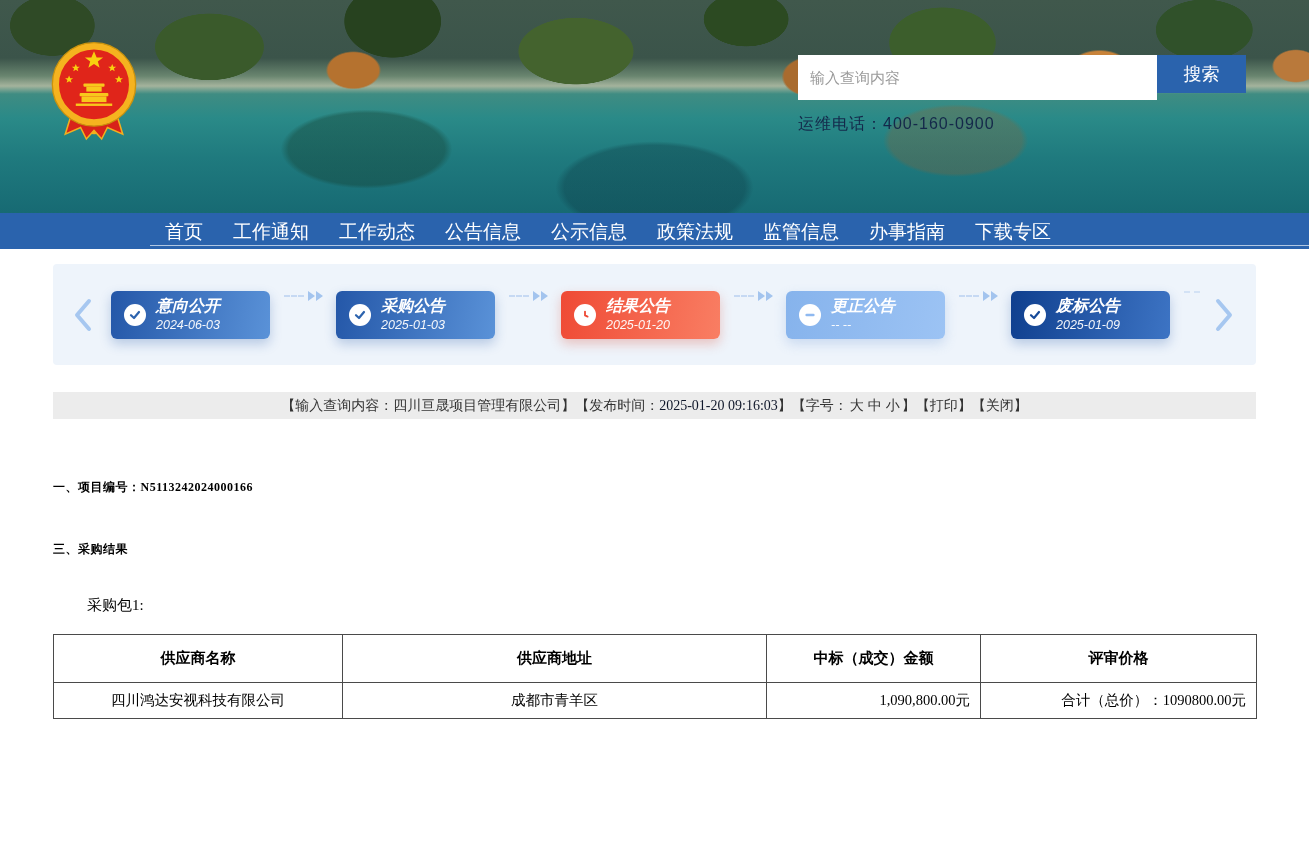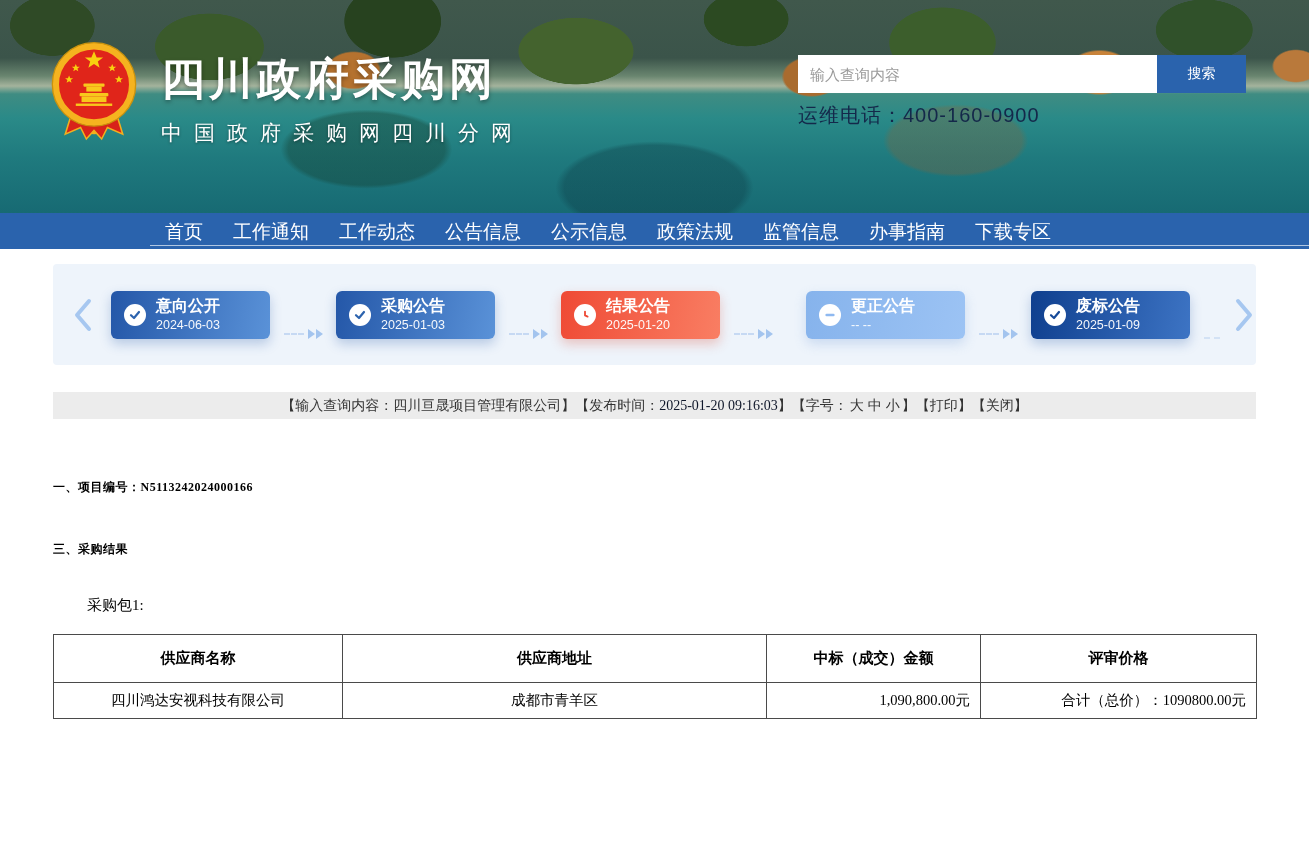--- a/index.html
+++ b/index.html
@@ -23,41 +23,41 @@
       radial-gradient(ellipse 130px 60px at 28% 70%, rgba(20,60,45,.38) 0 60%, transparent 66%),
       radial-gradient(ellipse 110px 55px at 73% 66%, rgba(150,95,45,.28) 0 60%, transparent 66%),
       radial-gradient(ellipse 150px 70px at 50% 88%, rgba(10,50,60,.32) 0 60%, transparent 66%),
       linear-gradient(180deg,#40584c 0px,#3b544a 58px,#69856f 76px,#a4b39c 86px,#3f8c82 94px,#2a8a88 118px,#1f7a7e 158px,#176a73 213px);
   }
   .emblem { position:absolute; left:48px; top:40px; width:92px; height:106px; }
   .site-titles { position:absolute; left:161px; top:50px; color:#fff; }
   .site-title { font-size:44px; font-weight:bold; letter-spacing:4px; text-shadow:0 2px 4px rgba(0,0,0,.35); }
   .site-subtitle { margin-top:10px; font-size:21px; letter-spacing:12px; text-shadow:0 1px 3px rgba(0,0,0,.4); }
   .search-wrap { position:absolute; left:798px; top:55px; display:flex; }
-  .search-input { width:359px; height:38px; border:none; outline:none; padding:0 12px; font-size:15px; color:#333; background:#fff; }
+  .search-input { width:359px; height:45px; border:none; outline:none; padding:0 12px; font-size:15px; color:#333; background:#fff; }
   .search-input::placeholder { color:#9a9a9a; }
-  .search-btn { width:89px; height:38px; border:none; background:#2a63ad; color:#fff; font-size:14px; cursor:pointer; }
-  .phone { position:absolute; left:798px; top:102px; font-size:20px; font-weight:500; color:#14284a; letter-spacing:1px; }
+  .search-btn { width:89px; height:38px; border:none; background:#2a63ad; color:#fff; font-size:18px; cursor:pointer; }
+  .phone { position:absolute; left:798px; top:114px; font-size:16px; font-weight:500; color:#14284a; letter-spacing:1px; }
 
   
   .nav { position:relative; width:1309px; height:36px; background:#2a63ad; display:flex; align-items:center; padding-left:150px; }
   .nav::after { content:""; position:absolute; left:150px; right:0; bottom:3px; height:1px; background:rgba(222,232,244,.75); }
   .nav-item { color:#fff; font-size:19px; padding:0 15px; line-height:49px; cursor:pointer; white-space:nowrap; }
 
   
   .content { width:1203px; margin:0 auto; }
 
   
   .timeline { margin-top:15px; height:101px; background:#eef4fb; border-radius:4px; display:flex; align-items:center; padding-left:18px; }
   .tl-chevron { width:24px; height:36px; flex:none; cursor:pointer; display:flex; align-items:center; justify-content:center; }
-  .tl-track { display:flex; align-items:flex-end; margin-left:16px; }
+  .tl-track { display:flex; align-items:flex-start; margin-left:16px;font-style:italic; }
   .tl-card { width:159px; height:48px; border-radius:6px; flex:none; display:flex; align-items:center; padding-left:13px; color:#fff; box-shadow:0 5px 12px rgba(40,90,170,.28); cursor:pointer; }
   .tl-card.c-blue  { background:linear-gradient(100deg,#2457a8,#5a92d8); }
   .tl-card.c-red   { background:linear-gradient(100deg,#ef4a35,#f97e63); box-shadow:0 5px 12px rgba(220,80,60,.3); }
-  .tl-card.c-light { background:linear-gradient(100deg,#86b3ec,#9cc3f4); box-shadow:0 5px 12px rgba(120,160,220,.3);margin-left:20px; }
+  .tl-card.c-light { background:linear-gradient(100deg,#86b3ec,#9cc3f4); box-shadow:0 5px 12px rgba(120,160,220,.3); }
   .tl-card.c-dark  { background:linear-gradient(100deg,#0f3f8e,#3d74c4); }
   .tl-icon { width:22px; height:22px; border-radius:50%; background:#fff; flex:none; display:flex; align-items:center; justify-content:center; margin-right:10px; }
   .tl-text { line-height:1.25; }
   .tl-label { font-size:16px; font-weight:bold; }
   .tl-date { font-size:12.5px; opacity:.95; margin-top:2px; }
   .tl-arrow { width:66px; flex:none; display:flex; align-items:center; justify-content:center; }
   .tl-dash { width:20px; border-top:2px dashed #c6d9f3; margin-right:3px; }
   .tl-tri { width:0; height:0; border-top:5px solid transparent; border-bottom:5px solid transparent; border-left:7px solid #a3c4ee; margin-left:1px; }
   .tl-halfdash { width:16px; border-top:2px dashed #d3e2f5; margin-left:14px; }
   .tl-next { margin-left:12px; }
@@ -101,24 +101,20 @@
       <polygon points="0,-10 2.9,-3.1 10,-3.1 4.2,1.2 6.2,8.1 0,4 -6.2,8.1 -4.2,1.2 -10,-3.1 -2.9,-3.1" transform="translate(67,29) scale(0.42)" fill="#f8d00f"></polygon>
       <polygon points="0,-10 2.9,-3.1 10,-3.1 4.2,1.2 6.2,8.1 0,4 -6.2,8.1 -4.2,1.2 -10,-3.1 -2.9,-3.1" transform="translate(74,41) scale(0.42)" fill="#f8d00f"></polygon>
       <rect x="37" y="45" width="22" height="3.5" rx="1" fill="#f8c81c"></rect>
       <rect x="40" y="48.5" width="16" height="5" fill="#f8c81c"></rect>
       <rect x="33" y="55" width="30" height="3.5" rx="1" fill="#f8c81c"></rect>
       <rect x="35" y="58.5" width="26" height="6" fill="#f8c81c"></rect>
       <rect x="29" y="66" width="38" height="2.5" fill="#f8c81c"></rect>
     </svg>
   </div>
 
-  <div class="site-titles">
-    <div class="site-title">四川政府采购网</div>
-    <div class="site-subtitle">中国政府采购网四川分网</div>
-  </div>
 
   <div class="search-wrap">
     <input class="search-input" type="text" placeholder="输入查询内容" style="">
     <button class="search-btn">搜索</button>
   </div>
 
   <div class="phone">运维电话：400-160-0900</div>
 </div>
 
 <div class="nav">

